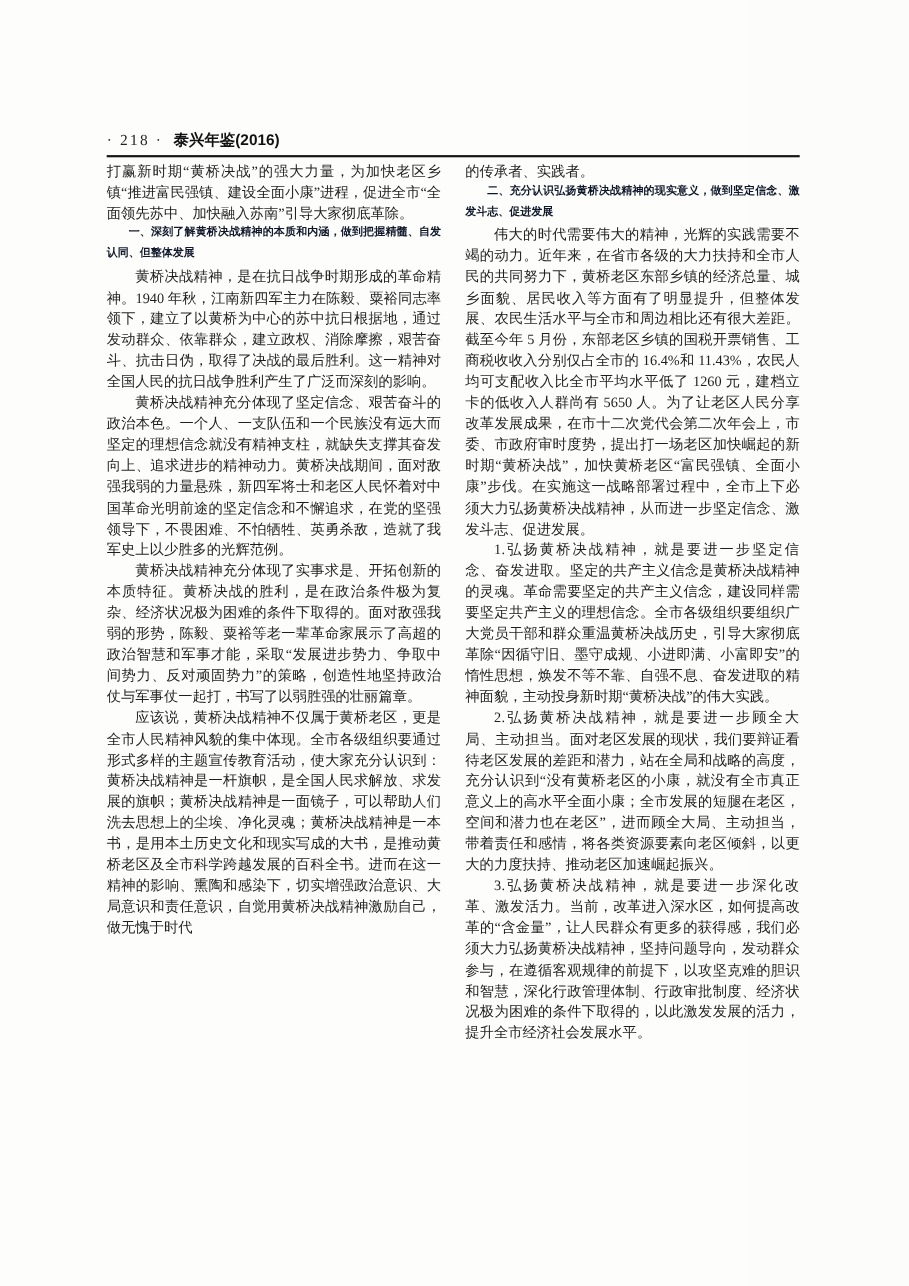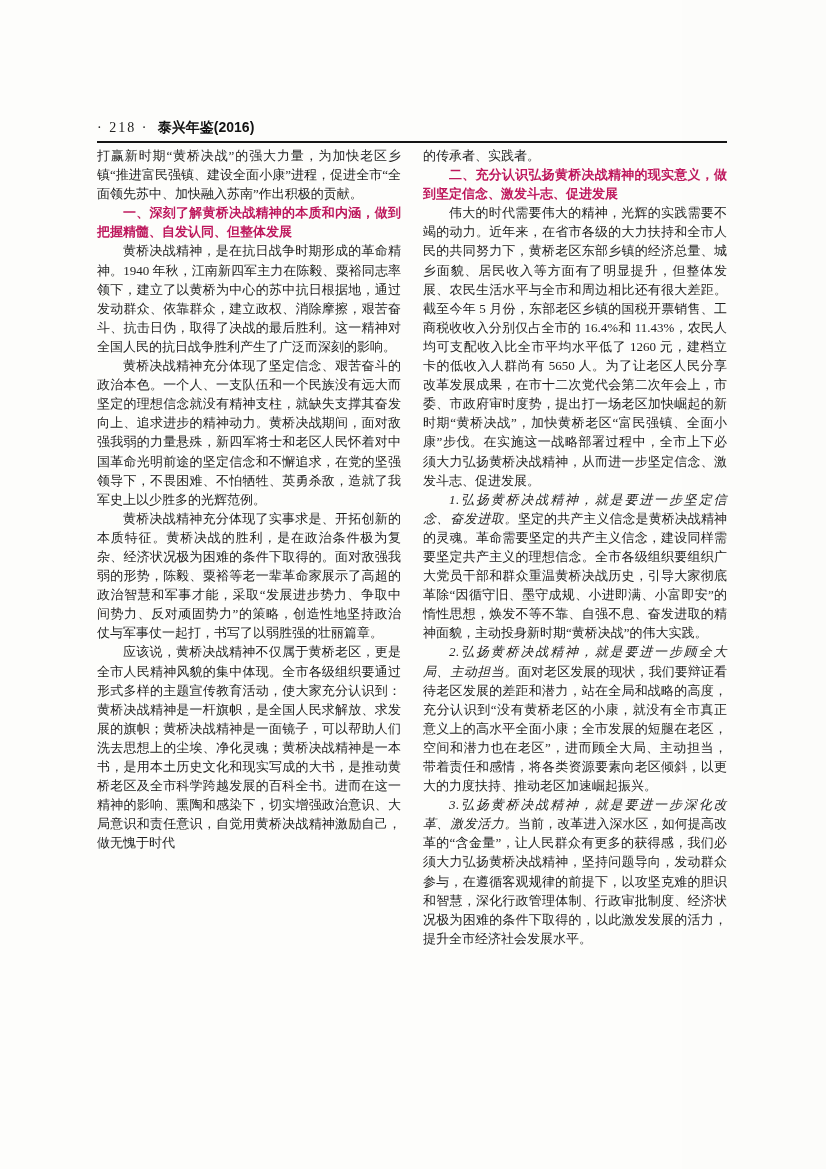--- a/index.html
+++ b/index.html
@@ -65,45 +65,44 @@
     padding: 0;
     text-indent: 2em;
   }
   .column p.continued {
     text-indent: 0;
   }
   .section-heading {
     margin: 0;
     text-indent: 2em;
     font-weight: bold;
-    font-size: 13px;
+    font-size: 10px;
     line-height: 19.1px;
-    font-family: Liberation Serif, serif;
-    color: #be185d;
+    font-family: Liberation Mono, monospace;
+    color: #0f172a;
     text-align: justify;
   }
   .kaiti-lead {
-    font-style: italic;
     letter-spacing: 0.5px;
   }
 </style>
 </head>
 <body>
 
 <div class="page">
 
   <div class="running-header">
     <span class="page-label">· 218 ·</span>
     <span class="book-title">泰兴年鉴(2016)</span>
   </div>
 
   <div class="header-rule"></div>
 
   <div class="column column-left">
-    <p class="continued">打赢新时期“黄桥决战”的强大力量，为加快老区乡镇“推进富民强镇、建设全面小康”进程，促进全市“全面领先苏中、加快融入苏南”作出积极的贡献。</p>
+    <p class="continued">打赢新时期“黄桥决战”的强大力量，为加快老区乡镇“推进富民强镇、建设全面小康”进程，促进全市“全面领先苏中、加快融入苏南”引导大家彻底革除。</p>
     <p class="section-heading">一、深刻了解黄桥决战精神的本质和内涵，做到把握精髓、自发认同、但整体发展</p>
     <p>黄桥决战精神，是在抗日战争时期形成的革命精神。1940 年秋，江南新四军主力在陈毅、粟裕同志率领下，建立了以黄桥为中心的苏中抗日根据地，通过发动群众、依靠群众，建立政权、消除摩擦，艰苦奋斗、抗击日伪，取得了决战的最后胜利。这一精神对全国人民的抗日战争胜利产生了广泛而深刻的影响。</p>
     <p>黄桥决战精神充分体现了坚定信念、艰苦奋斗的政治本色。一个人、一支队伍和一个民族没有远大而坚定的理想信念就没有精神支柱，就缺失支撑其奋发向上、追求进步的精神动力。黄桥决战期间，面对敌强我弱的力量悬殊，新四军将士和老区人民怀着对中国革命光明前途的坚定信念和不懈追求，在党的坚强领导下，不畏困难、不怕牺牲、英勇杀敌，造就了我军史上以少胜多的光辉范例。</p>
     <p>黄桥决战精神充分体现了实事求是、开拓创新的本质特征。黄桥决战的胜利，是在政治条件极为复杂、经济状况极为困难的条件下取得的。面对敌强我弱的形势，陈毅、粟裕等老一辈革命家展示了高超的政治智慧和军事才能，采取“发展进步势力、争取中间势力、反对顽固势力”的策略，创造性地坚持政治仗与军事仗一起打，书写了以弱胜强的壮丽篇章。</p>
     <p>应该说，黄桥决战精神不仅属于黄桥老区，更是全市人民精神风貌的集中体现。全市各级组织要通过形式多样的主题宣传教育活动，使大家充分认识到：黄桥决战精神是一杆旗帜，是全国人民求解放、求发展的旗帜；黄桥决战精神是一面镜子，可以帮助人们洗去思想上的尘埃、净化灵魂；黄桥决战精神是一本书，是用本土历史文化和现实写成的大书，是推动黄桥老区及全市科学跨越发展的百科全书。进而在这一精神的影响、熏陶和感染下，切实增强政治意识、大局意识和责任意识，自觉用黄桥决战精神激励自己，做无愧于时代</p>
   </div>
 
   <div class="column column-right">
     <p class="continued">的传承者、实践者。</p>
     <p class="section-heading">二、充分认识弘扬黄桥决战精神的现实意义，做到坚定信念、激发斗志、促进发展</p>

